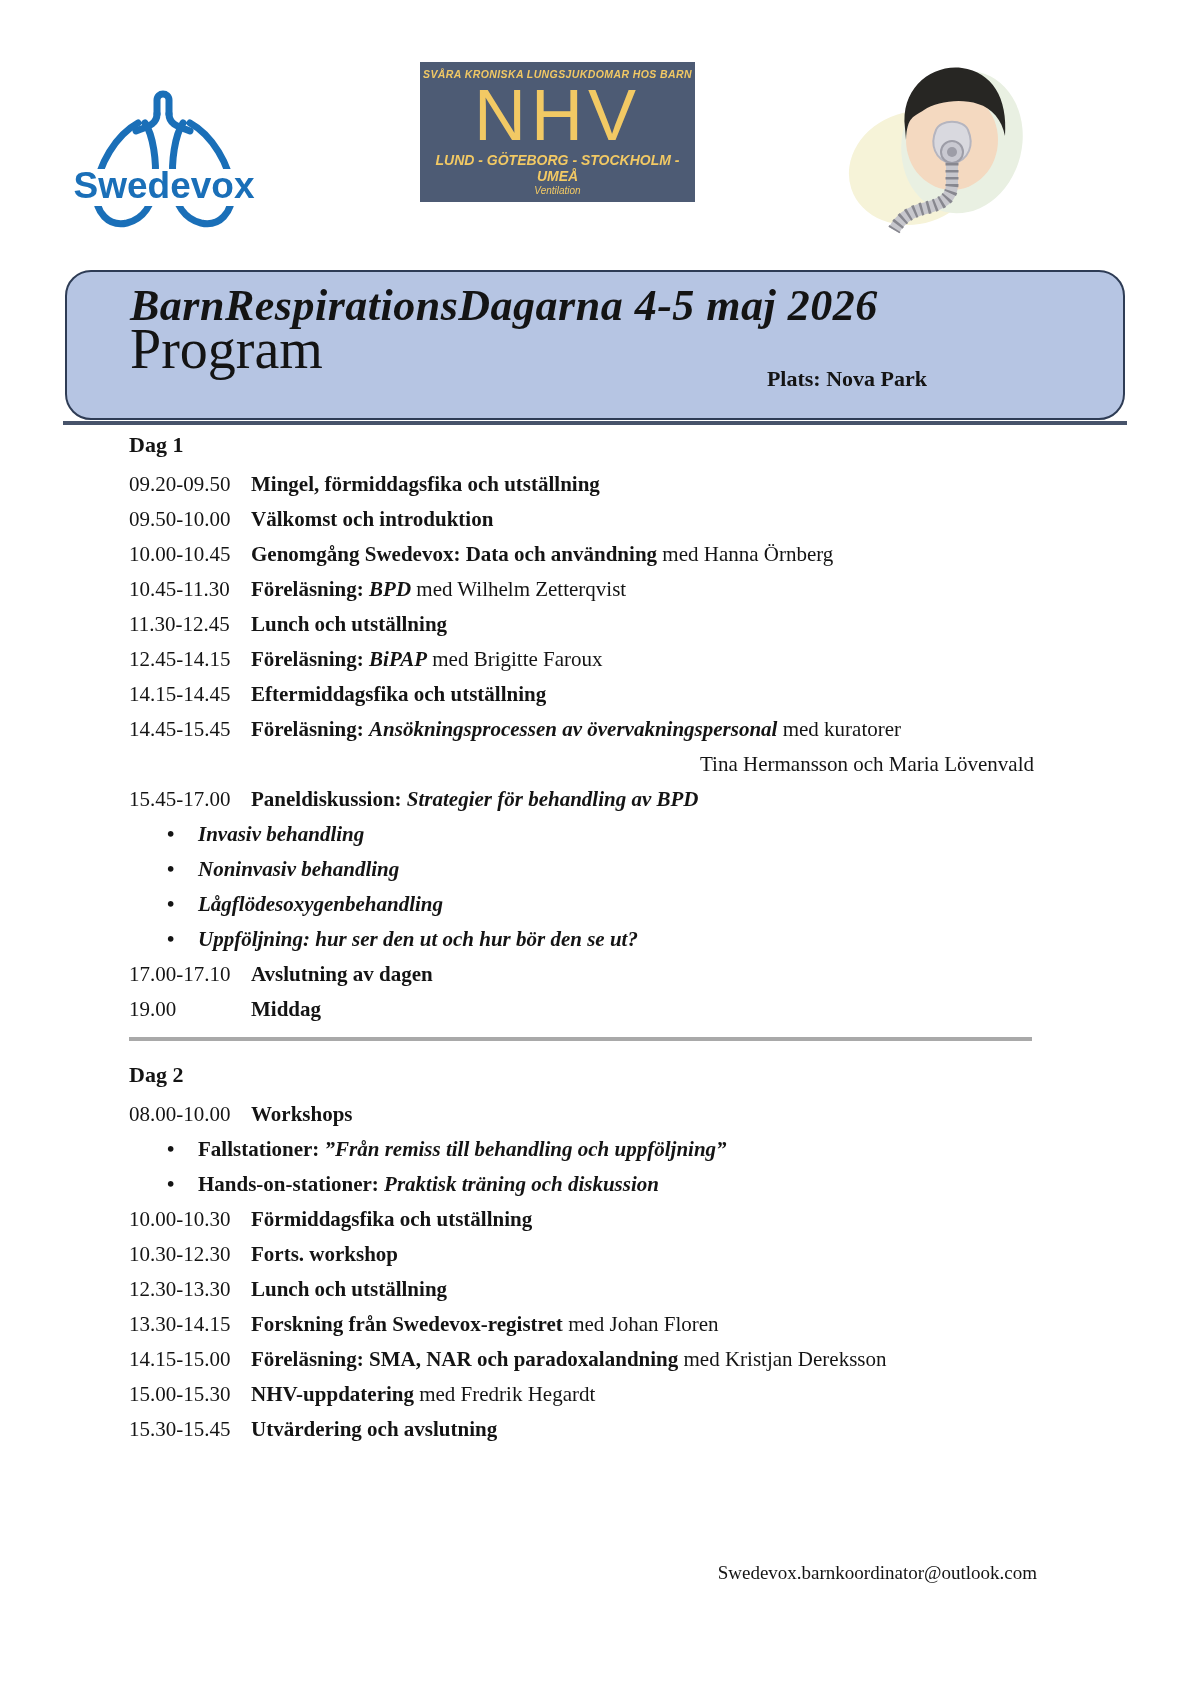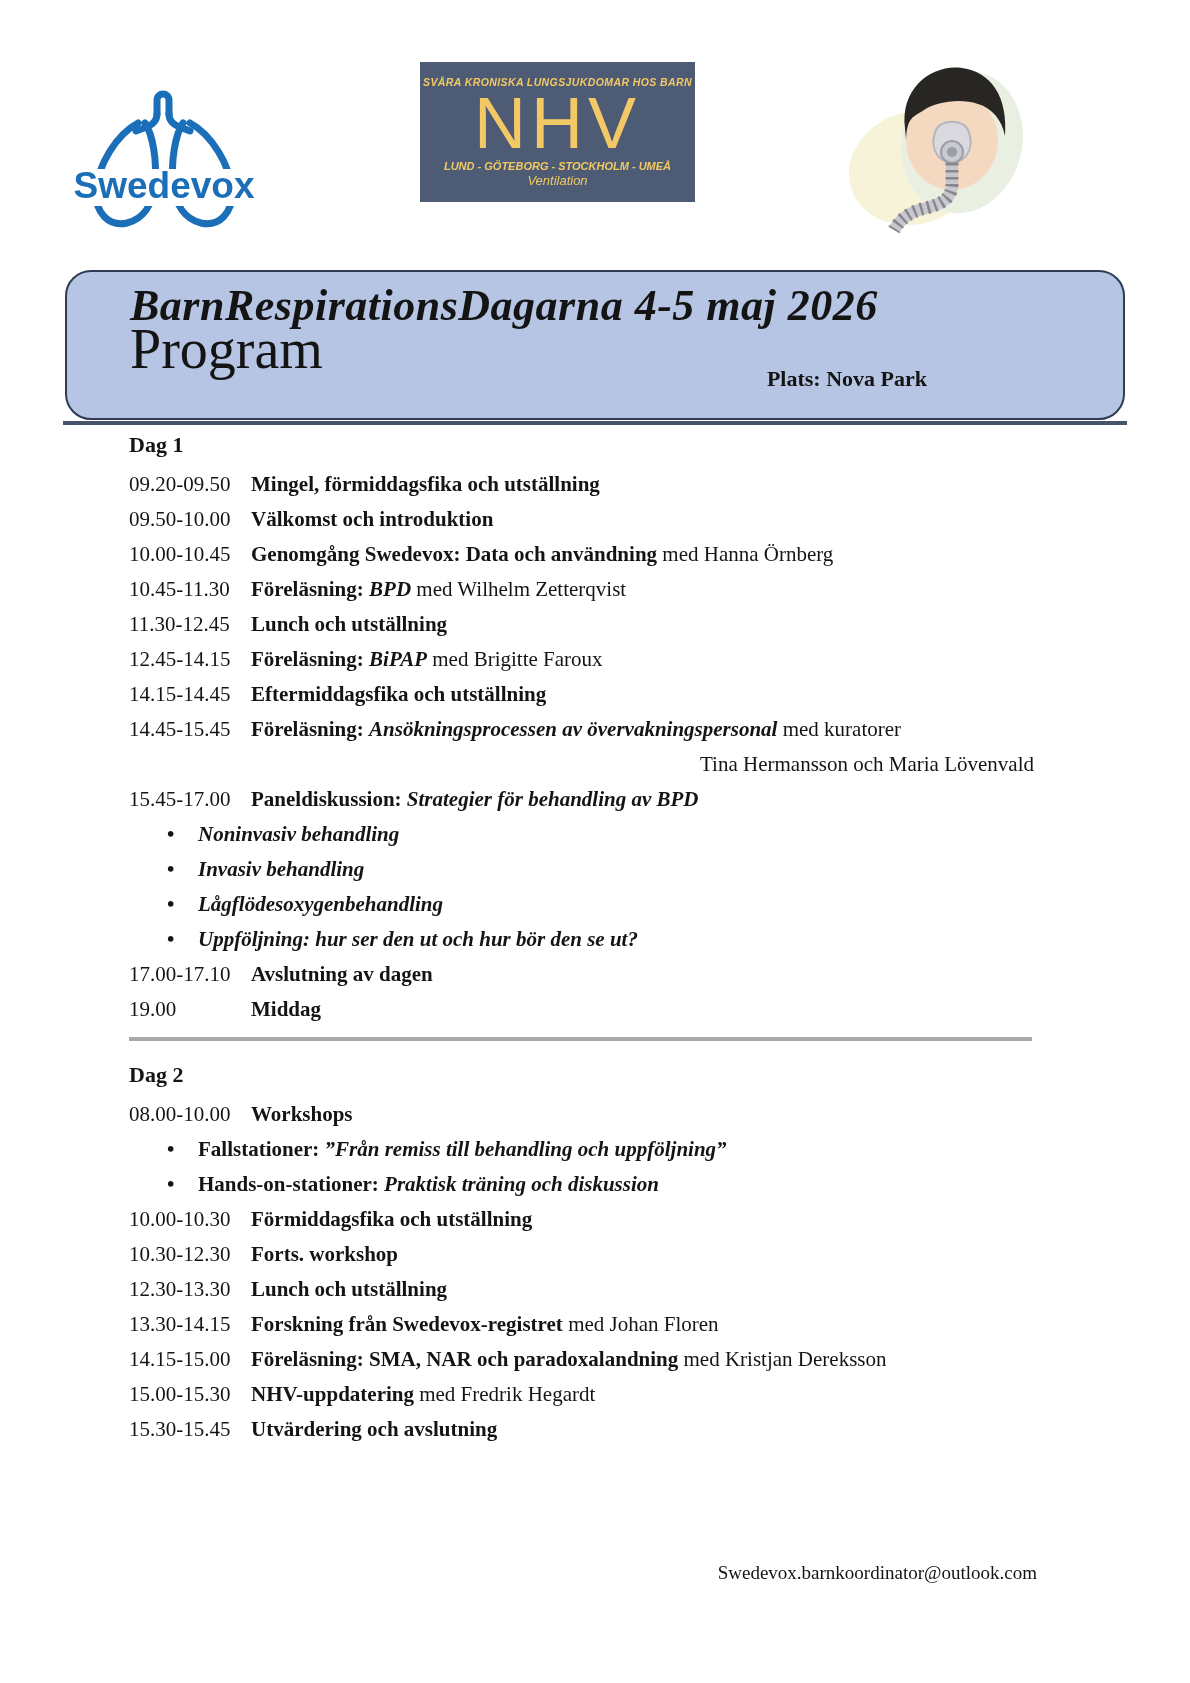--- a/index.html
+++ b/index.html
@@ -6,22 +6,22 @@
   .page{position:relative;width:1190px;height:1683px;background:#ffffff;overflow:hidden;
         font-family:"Liberation Serif","DejaVu Serif",serif;color:#141414;}
 
   
   .swedevox{position:absolute;left:68px;top:82px;width:192px;height:150px;}
   .nhv{position:absolute;left:420px;top:62px;width:275px;height:140px;background:#4d5b74;
        color:#f2c964;display:flex;flex-direction:column;align-items:center;justify-content:center;
        text-align:center;font-family:"Liberation Sans",sans-serif;}
   .nhv-tagline{font-size:10.5px;font-weight:bold;font-style:italic;letter-spacing:.4px;}
   .nhv-acronym{font-size:72px;line-height:74px;letter-spacing:5px;font-weight:normal;margin-top:-2px;}
-  .nhv-cities{font-size:11px;font-weight:bold;font-style:italic;margin-top:0px;}
-  .nhv-caption{font-size:13px;font-style:italic;margin-top:1px;}
+  .nhv-cities{font-size:14px;font-weight:bold;font-style:italic;margin-top:0px;}
+  .nhv-caption{font-size:10px;font-style:italic;margin-top:1px;}
   .maskart{position:absolute;left:842px;top:46px;width:186px;height:200px;}
 
   
   .banner{position:absolute;left:65px;top:270px;width:1060px;height:150px;box-sizing:border-box;
           background:#b6c5e3;border:2px solid #2e3c55;border-radius:26px;}
   .banner-title{position:absolute;left:63px;top:10px;font-size:44px;line-height:48px;
                 font-weight:bold;letter-spacing:.5px;white-space:nowrap;font-style:italic;}
   .banner-program{position:absolute;left:63px;top:46px;font-size:56px;line-height:62px;white-space:nowrap;}
   .banner-plats{position:absolute;right:196px;bottom:26px;font-size:22px;font-weight:bold;white-space:nowrap;}
   .banner-rule{position:absolute;left:63px;top:421px;width:1064px;height:4px;background:#47536a;}
@@ -124,25 +124,25 @@
       <span class="desc"><span class="b">Föreläsning: </span><span class="bi">Ansökningsprocessen av övervakningspersonal</span><span class="r"> med kuratorer</span></span>
     </div>
     <div class="cont">Tina Hermansson och Maria Lövenvald</div>
     <div class="row">
       <span class="time">15.45-17.00</span>
       <span class="desc"><span class="b">Paneldiskussion: </span><span class="bi">Strategier för behandling av BPD</span><span class="r"></span></span>
     </div>
 
     <div class="bullet">
       <span class="dot"></span>
+      <span class="bullet-text bi">Invasiv behandling</span>
+    </div>
+    <div class="bullet">
+      <span class="dot"></span>
       <span class="bullet-text bi">Noninvasiv behandling</span>
-    </div>
-    <div class="bullet">
-      <span class="dot"></span>
-      <span class="bullet-text bi">Invasiv behandling</span>
     </div>
     <div class="bullet">
       <span class="dot"></span>
       <span class="bullet-text bi">Lågflödesoxygenbehandling</span>
     </div>
     <div class="bullet">
       <span class="dot"></span>
       <span class="bullet-text bi">Uppföljning: hur ser den ut och hur bör den se ut?</span>
     </div>
 

